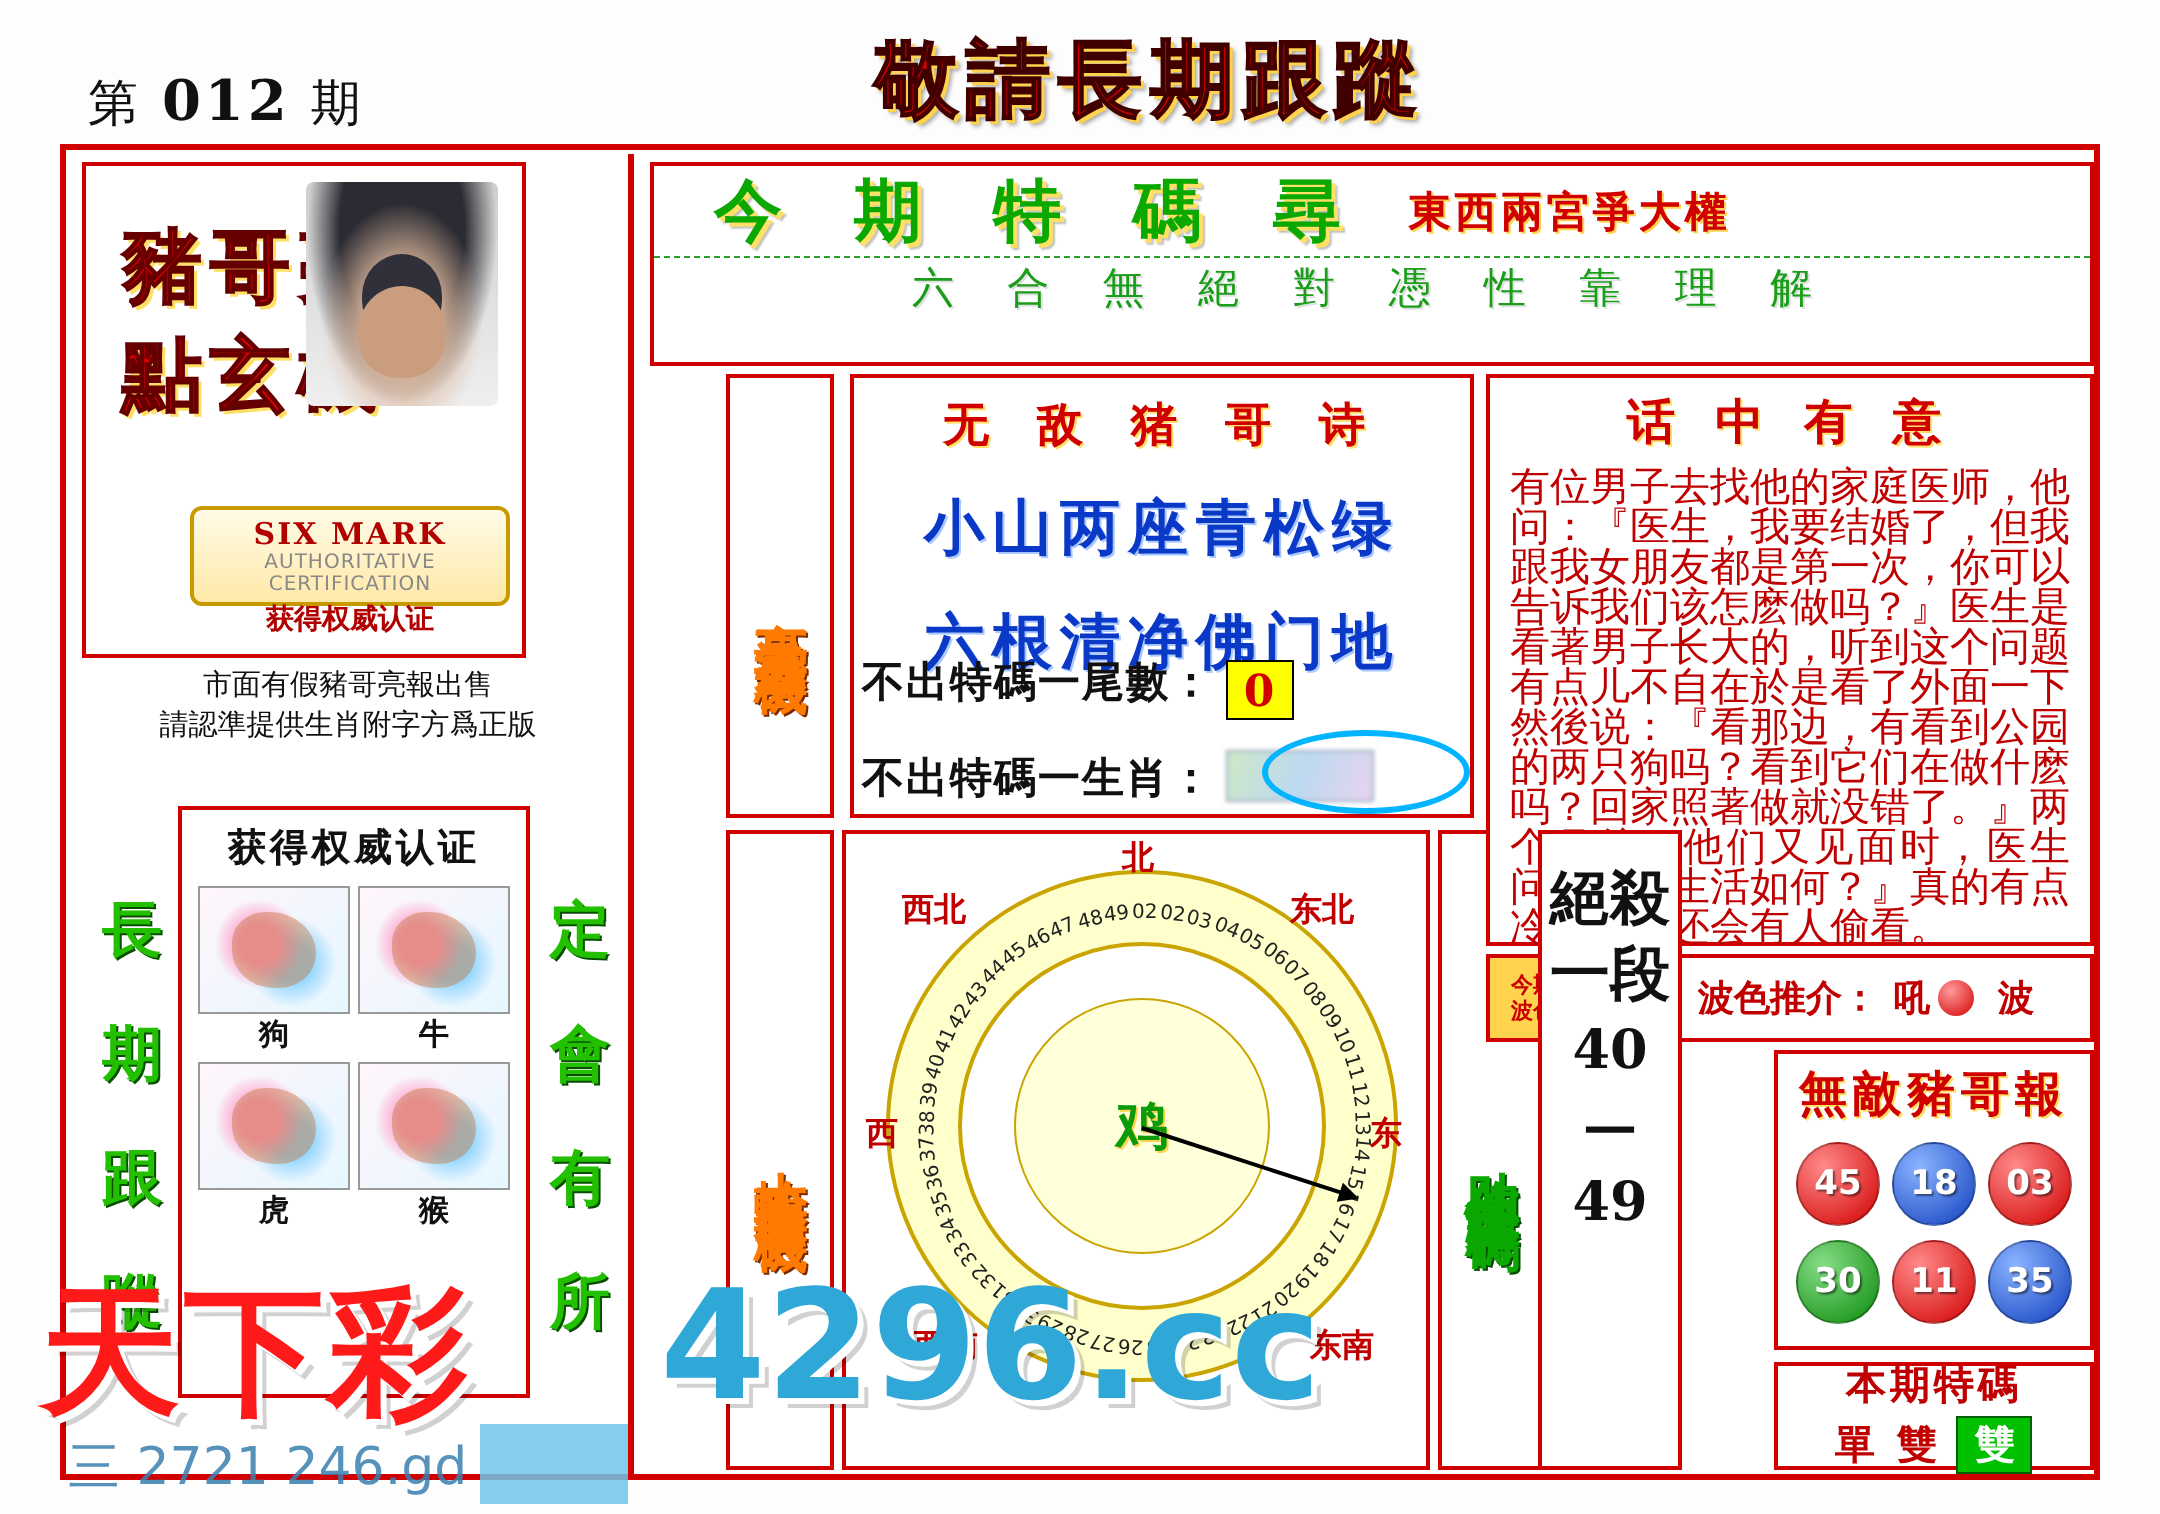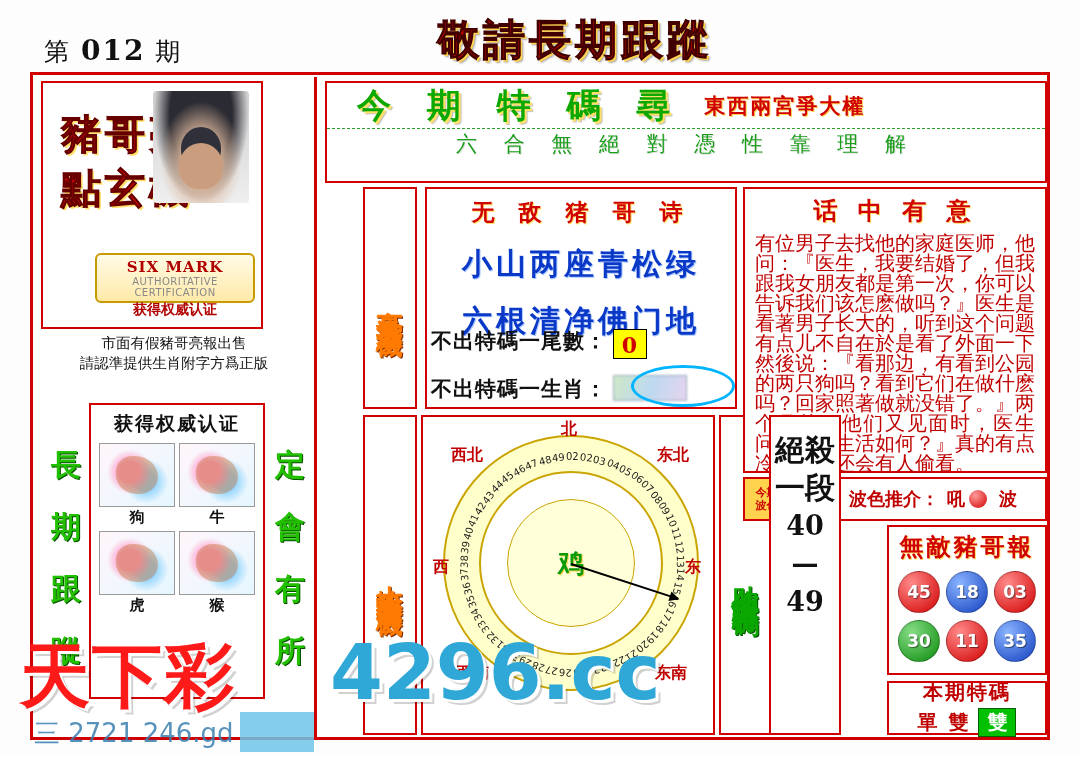--- a/index.html
+++ b/index.html
@@ -682,21 +682,21 @@
             <span class="wheel-num" style="left: 56.4041px; top: 35.4473px; transform: rotate(323.265deg);">45</span>
             <span class="wheel-num" style="left: 68.0025px; top: 27.8976px; transform: rotate(330.612deg);">46</span>
             <span class="wheel-num" style="left: 80.4712px; top: 21.893px; transform: rotate(337.959deg);">47</span>
             <span class="wheel-num" style="left: 93.6053px; top: 17.5322px; transform: rotate(345.306deg);">48</span>
             <span class="wheel-num" style="left: 107.189px; top: 14.8867px; transform: rotate(352.653deg);">49</span>
           </div>
         <div class="wheel-center">鸡</div>
         <div class="pointer"></div>
       </div>
       <div class="dir" style="left:28px;  top:28px;">西北</div>
-      <div class="dir" style="right:24px; top:28px;">东北</div>
+      <div class="dir" style="right:36px; top:28px;">东北</div>
       <div class="dir" style="left:10px;  top:140px;">西</div>
       <div class="dir" style="right:12px; top:140px;">东</div>
       <div class="dir" style="left:138px; top:2px;">北</div>
       <div class="dir" style="left:34px;  top:246px;">西南</div>
       <div class="dir" style="right:26px; top:246px;">东南</div>
     </div>
 
     <div class="kill-seg">
       <div>絕殺一段</div>
       <div class="rng">40</div>

